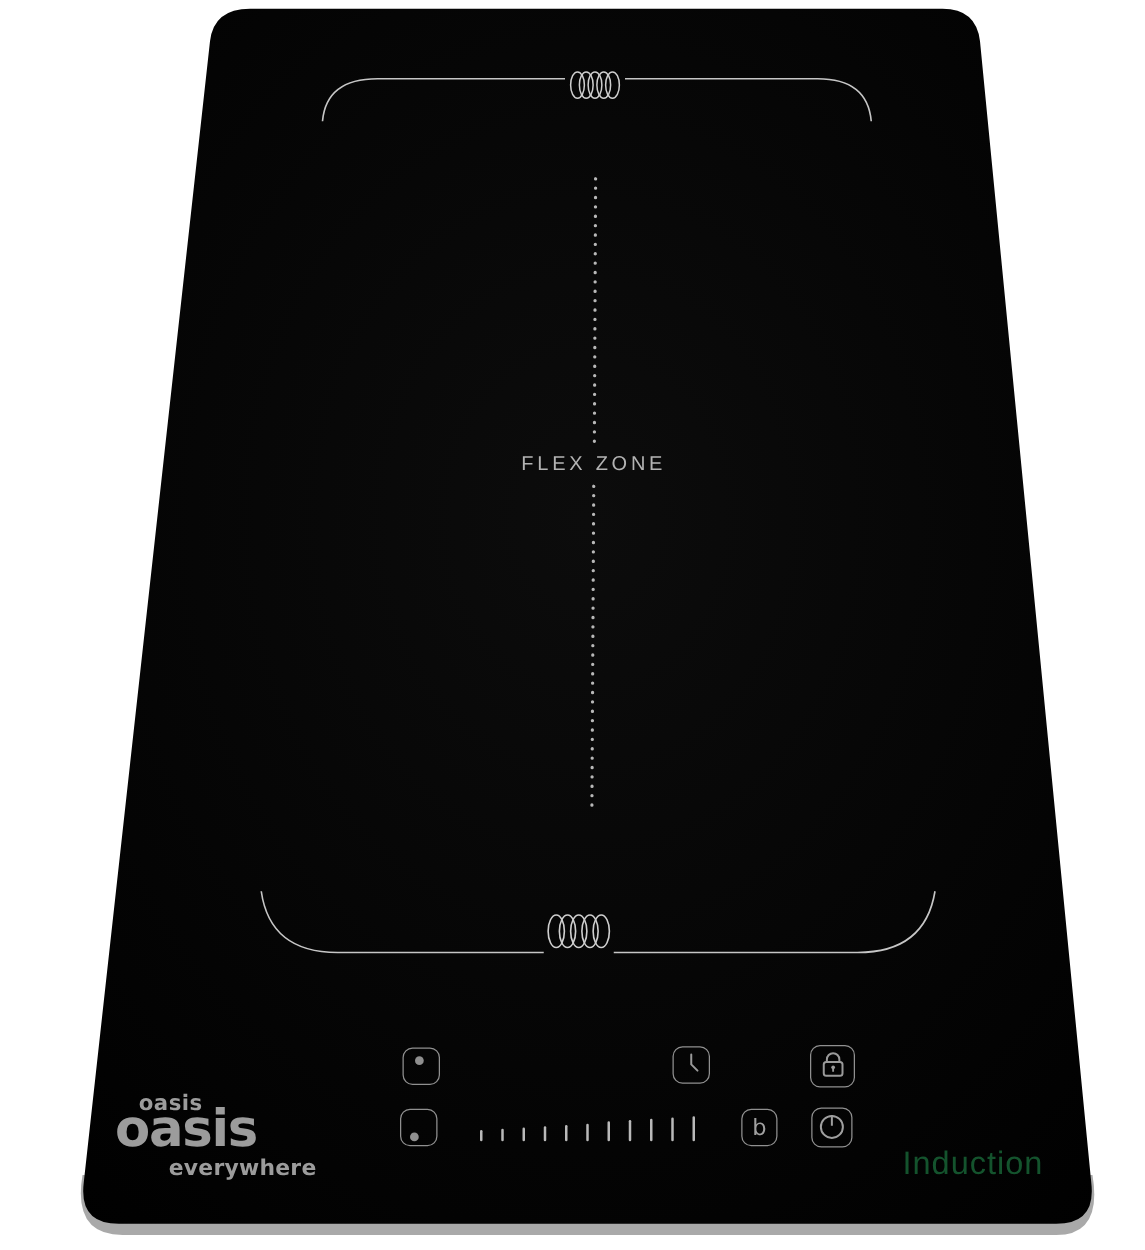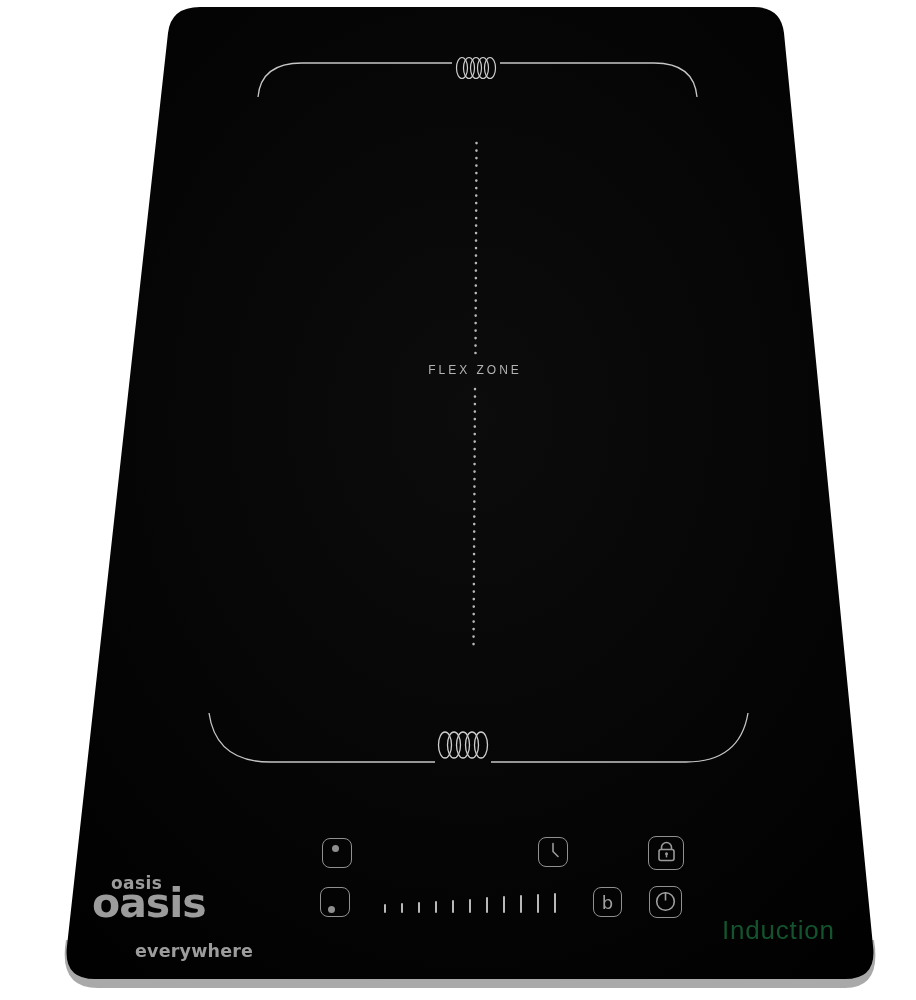--- a/index.html
+++ b/index.html
@@ -3,36 +3,36 @@
 <meta charset="utf-8">
 <style>
   html,body{margin:0;padding:0;background:#ffffff;}
   .stage{
     position:relative;width:916px;height:1000px;background:#ffffff;
     overflow:hidden;font-family:"Liberation Sans",sans-serif;
   }
   .stage svg.base{position:absolute;left:0;top:0;display:block;}
   .flex-label{
     position:absolute;left:375px;top:363px;width:200px;text-align:center;
-    font-size:12px;letter-spacing:3px;color:#b3b3b3;font-weight:500;
+    font-size:16px;letter-spacing:3px;color:#b3b3b3;font-weight:500;
   }
   .ctl{
     position:absolute;border:1.7px solid #909090;border-radius:8px;
     box-sizing:border-box;background:transparent;
   }
   .dot{position:absolute;width:7px;height:7px;border-radius:50%;background:#8f8f8f;}
   .slider{
     position:absolute;left:384px;top:886px;width:172px;height:27px;
     display:flex;justify-content:space-between;align-items:flex-end;
   }
   .slider .tick{width:2.2px;background:#b9b9b9;border-radius:1px;}
   .brand{color:#9c9c9c;}
   .brand-making{position:absolute;left:111px;top:873px;font-size:17px;font-weight:600;letter-spacing:.4px;font-family:"DejaVu Sans",sans-serif;}
   .brand-oasis{position:absolute;left:92px;top:883px;font-size:41px;font-weight:700;letter-spacing:-1px;line-height:1;font-family:"DejaVu Sans",sans-serif;}
-  .brand-everywhere{position:absolute;left:135px;top:925px;font-size:17.5px;font-weight:600;letter-spacing:.2px;font-family:"DejaVu Sans",sans-serif;margin-top:16px;}
+  .brand-everywhere{position:absolute;left:135px;top:925px;font-size:17.5px;font-weight:600;letter-spacing:.2px;font-family:"DejaVu Sans",sans-serif;}
   .model{position:absolute;left:722px;top:915px;font-size:26px;color:#14532d;letter-spacing:.8px;font-weight:400;}
   .bletter{
     display:flex;align-items:center;justify-content:center;width:100%;height:100%;
     color:#a0a0a0;font-size:18px;font-weight:500;font-family:"DejaVu Sans",sans-serif;
   }
   .icon-center{display:block;margin:0 auto;}
 </style>
 </head>
 <body>
 

